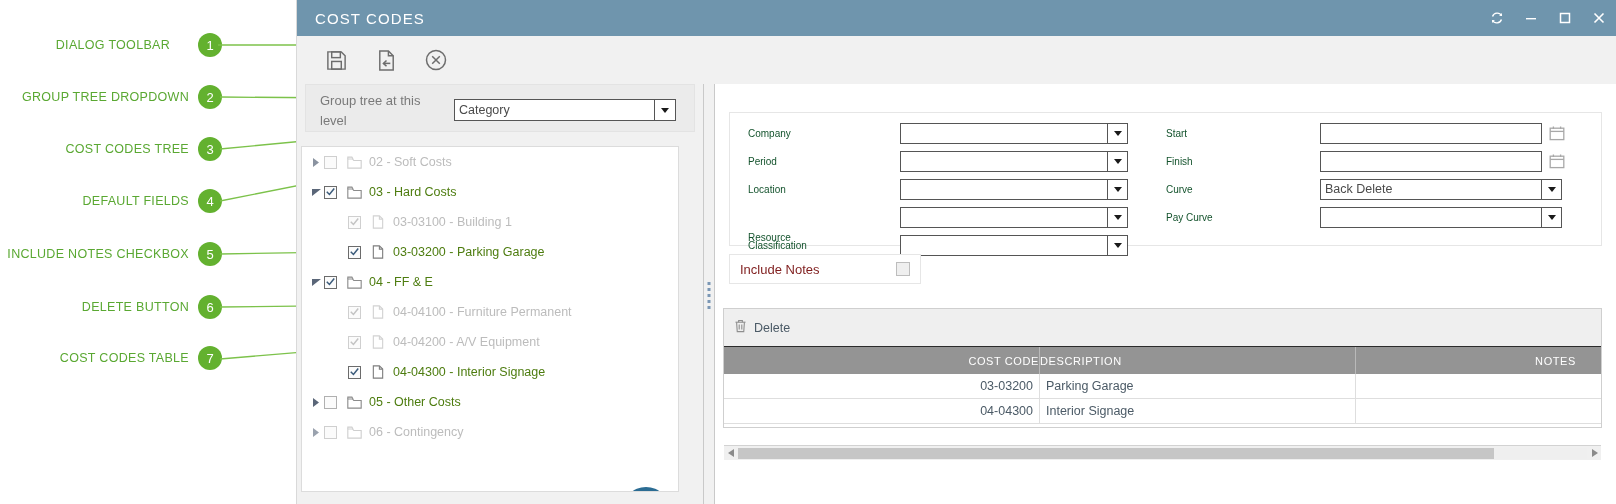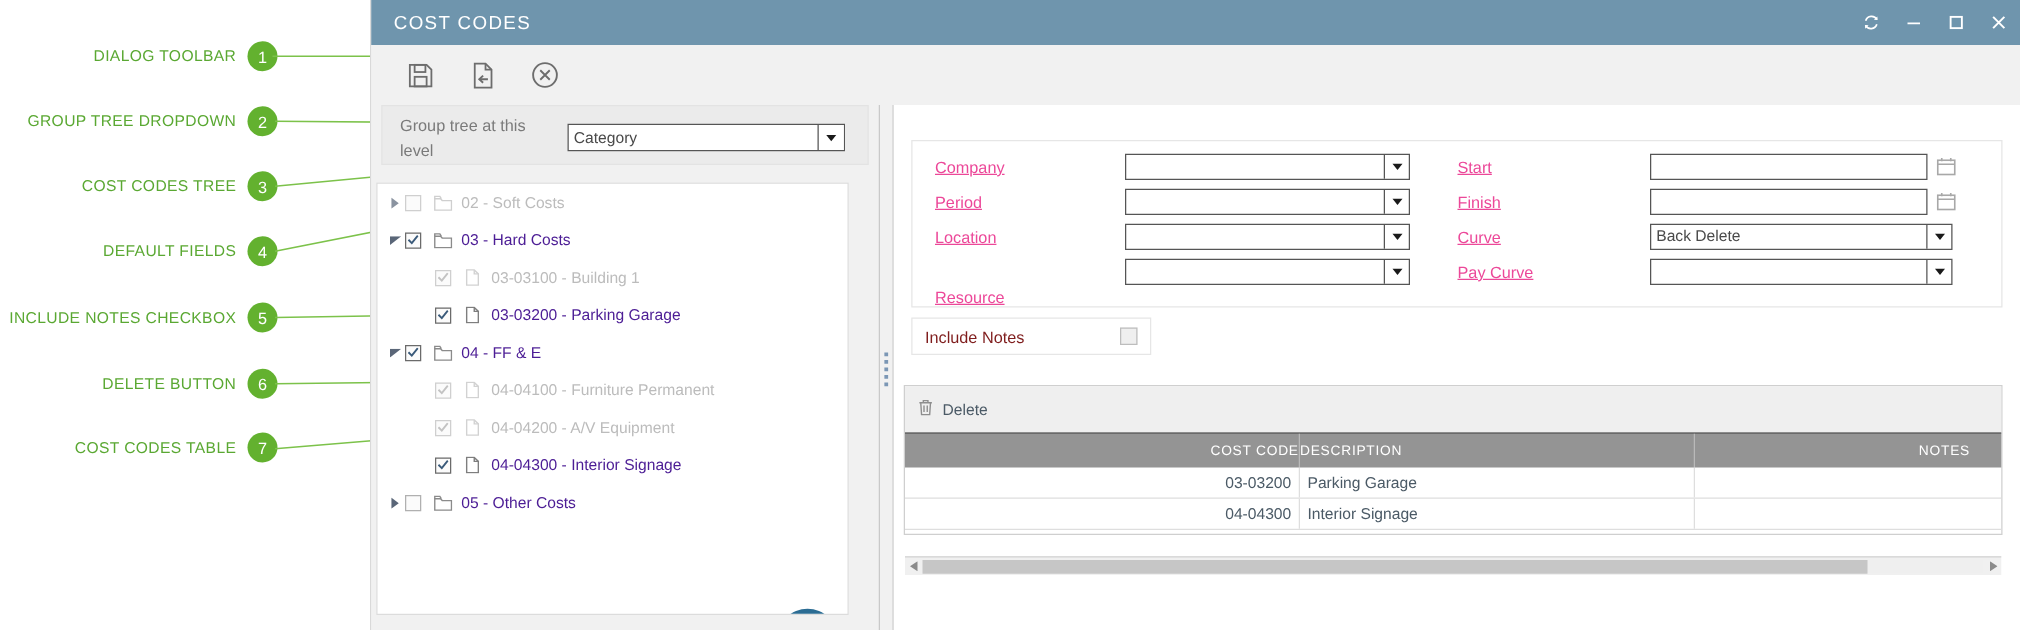--- a/index.html
+++ b/index.html
@@ -92,37 +92,37 @@
   }
   .tnode{display:flex;align-items:center;height:30px;padding-left:6px;font-size:12.5px;}
   .tnode .expander{width:16px;display:flex;align-items:center;justify-content:center;}
   .tnode .chk{
     width:13px;height:13px;border:1px solid #b0b0b0;background:#fbfbfb;
     margin-right:8px;box-sizing:border-box;display:flex;align-items:center;justify-content:center;flex:0 0 auto;
   }
   .tnode .chk.on{border-color:#6b6b6b;}
   .tnode .chk.dim{border-color:#cfcfcf;}
   .tnode .ico{width:18px;margin-right:6px;display:flex;align-items:center;justify-content:center;flex:0 0 auto;}
-  .tnode .lbl{color:#4c1d95;white-space:nowrap;}
+  .tnode .lbl{color:#4d7c0f;white-space:nowrap;}
   .tnode.dim .lbl{color:#bcbcbc;}
   .tnode.lvl1{padding-left:6px;}
   .tnode.lvl2{padding-left:46px;}
 
   .fab{
     position:absolute;left:320px;top:340px;width:48px;height:48px;border-radius:50%;
     background:#2b6c93;display:flex;align-items:center;justify-content:center;
   }
 
   
   .fields-box{
     position:absolute;left:14px;top:28px;right:14px;height:134px;
     border:1px solid #e6e6e6;box-sizing:border-box;background:#fff;
   }
   .frow{position:absolute;height:28px;display:flex;align-items:center;}
-  .flabel{color:#ec4899;font-size:13px;white-space:nowrap;text-decoration:underline;}
+  .flabel{color:#14532d;font-size:10px;white-space:nowrap;}
   .fctl{border:1px solid #555;height:21px;box-sizing:border-box;display:flex;background:#fff;}
   .fctl .txt{flex:1;font-size:12.5px;color:#4a4a4a;padding:2px 0 0 4px;white-space:nowrap;overflow:hidden;}
   .fctl .arrow{width:19px;border-left:1px solid #555;display:flex;align-items:center;justify-content:center;}
   .cal-ico{width:20px;margin-left:5px;display:flex;align-items:center;justify-content:center;}
 
   .notes-box{
     position:absolute;left:14px;top:170px;width:192px;height:30px;
     border:1px solid #e6e6e6;box-sizing:border-box;display:flex;align-items:center;
     padding:0 10px;background:#fff;
   }
@@ -150,21 +150,21 @@
   .th.col-notes{justify-content:flex-end;padding-right:25px;}
   .hscroll{display:flex;align-items:center;height:14px;background:#f0f0f0;border-top:1px solid #d2d2d2;}
   .hs-arrow{width:14px;height:14px;display:flex;align-items:center;justify-content:center;}
   .hs-track{flex:1;height:11px;background:#efefef;position:relative;}
   .hs-thumb{position:absolute;left:0;top:0;height:11px;width:89%;background:#c6c6c6;}
 </style>
 </head>
 <body>
 
 <div id="annotations">
-  <div class="anno" style="right:74px;top:33px;">
+  <div class="anno" style="right:74px;top:33px;gap:19px;">
     <span class="anno-label">DIALOG TOOLBAR</span>
     <span class="anno-badge">1</span>
   </div>
   <div class="anno" style="right:74px;top:85px;">
     <span class="anno-label">GROUP TREE DROPDOWN</span>
     <span class="anno-badge">2</span>
   </div>
   <div class="anno" style="right:74px;top:137px;">
     <span class="anno-label">COST CODES TREE</span>
     <span class="anno-badge">3</span>
@@ -413,20 +413,35 @@
           <span class="chk"></span>
           <span class="ico">
             <svg width="15" height="13" viewBox="0 0 16 14" fill="none" stroke="#8b8b8b" stroke-width="1.2">
                 <path d="M.8 3.2h5l1.4 1.6h8V13H.8z"></path>
                 <path d="M.8 3.2V1.2h4.4l1.2 2"></path>
               </svg>
           </span>
           <span class="lbl">05 - Other Costs</span>
         </div>
 
+        <div class="tnode lvl1 dim">
+          <span class="expander">
+            <svg width="7" height="9" viewBox="0 0 7 9">
+                <path d="M0 0l6 4.5L0 9z" fill="#9aa2ae"></path>
+              </svg>
+          </span>
+          <span class="chk dim"></span>
+          <span class="ico">
+            <svg width="15" height="13" viewBox="0 0 16 14" fill="none" stroke="#cfcfcf" stroke-width="1.2">
+                <path d="M.8 3.2h5l1.4 1.6h8V13H.8z"></path>
+                <path d="M.8 3.2V1.2h4.4l1.2 2"></path>
+              </svg>
+          </span>
+          <span class="lbl">06 - Contingency</span>
+        </div>
 
         <div class="fab">
           
         </div>
       </div>
     </div>
 
     <div class="splitter">
       <div class="grip">
         <i></i>
@@ -463,20 +478,29 @@
           <span class="flabel" style="width:152px;">Location</span>
           <span class="fctl" style="width:228px;">
             <span class="txt"></span>
             <span class="arrow">
                 <span class="caret"></span>
               </span>
           </span>
         </div>
         <div class="frow" style="left:18px;top:90px;">
           <span class="flabel" style="width:152px;margin-top:40px;">Resource</span>
+          <span class="fctl" style="width:228px;">
+            <span class="txt"></span>
+            <span class="arrow">
+                <span class="caret"></span>
+              </span>
+          </span>
+        </div>
+        <div class="frow" style="left:18px;top:118px;">
+          <span class="flabel" style="width:152px;">Classification</span>
           <span class="fctl" style="width:228px;">
             <span class="txt"></span>
             <span class="arrow">
                 <span class="caret"></span>
               </span>
           </span>
         </div>
 
         <div class="frow" style="left:436px;top:6px;">
           <span class="flabel" style="width:154px;">Start</span>

